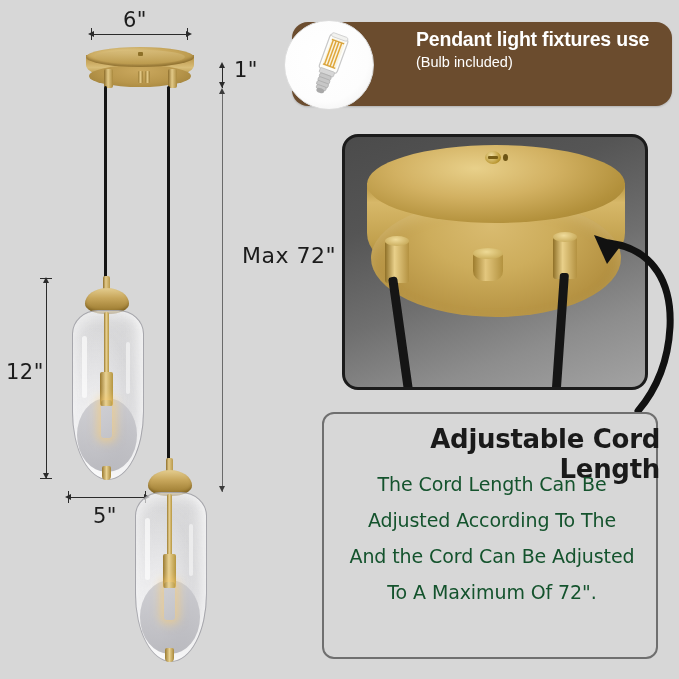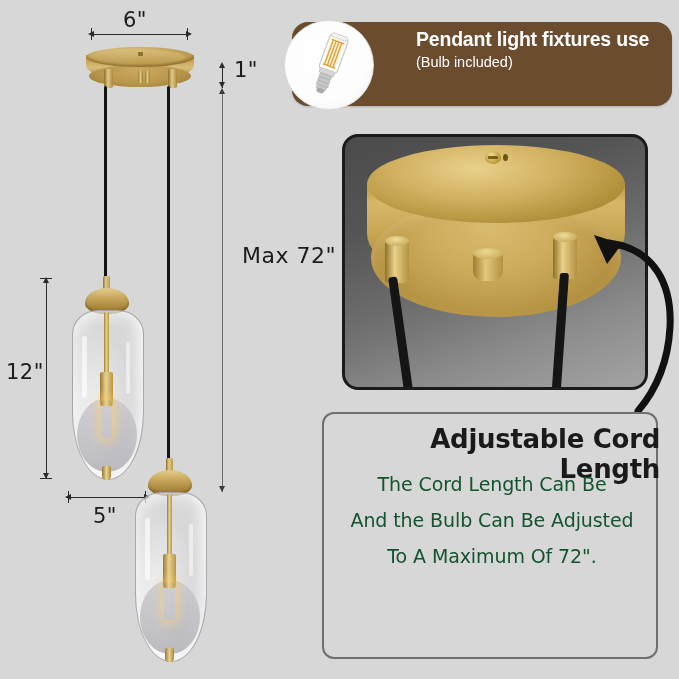--- a/index.html
+++ b/index.html
@@ -329,18 +329,19 @@
 
   <svg class="abs" style="left:560px;top:215px;width:119px;height:200px;overflow:visible;">
     <path d="M49,28 C95,34 112,70 110,112 C108,150 95,176 78,196" fill="none" stroke="#111111" stroke-width="7" stroke-linecap="round"></path>
     <path d="M34,20 L62,29 L47,49 Z" fill="#111111"></path>
   </svg>
 
   <div id="cord-card">
     <div class="card-title">Adjustable Cord Length</div>
     <div class="card-body">
       <div>The Cord Length Can Be</div>
-      <div>And the Bulb Can Be Adjusted</div>
+      <div>Adjusted According To The</div>
+      <div>And the Cord Can Be Adjusted</div>
       <div>To A Maximum Of 72".</div>
     </div>
   </div>
 
 </div>
 
 </body></html>

